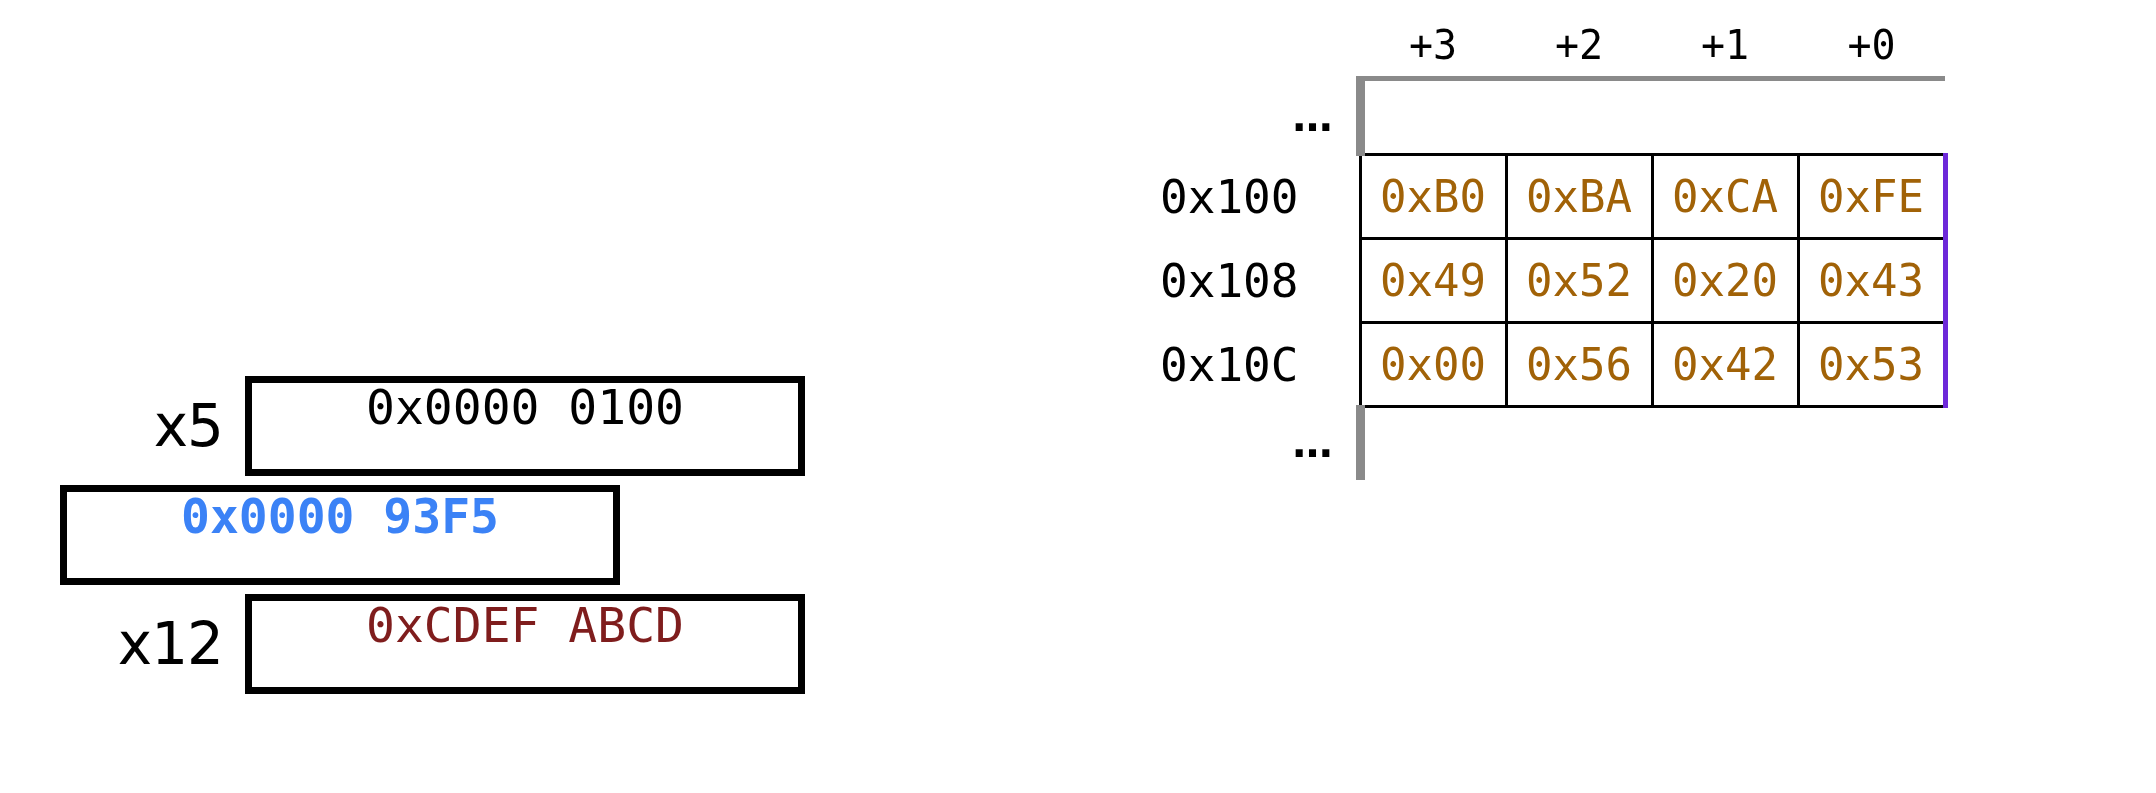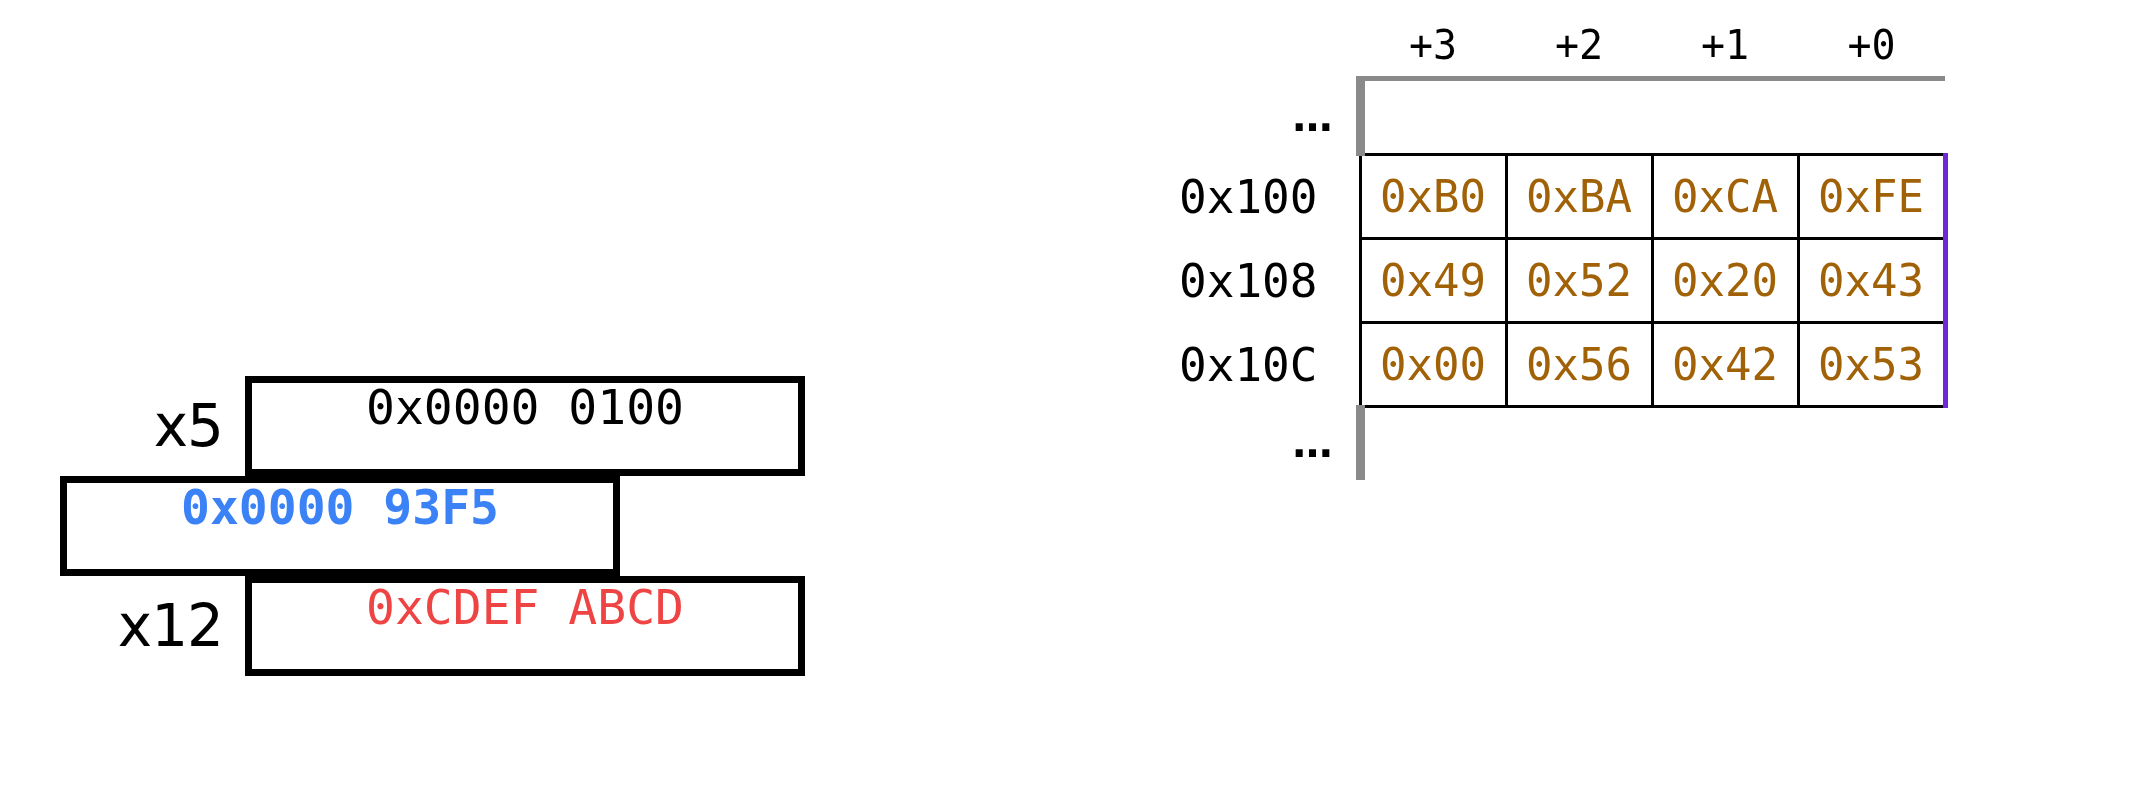--- a/index.html
+++ b/index.html
@@ -15,20 +15,21 @@
     position: relative;
   }
 
   
   #register-file {
     position: absolute;
     left: 60px;
     top: 376px;
     display: flex;
     flex-direction: column;
+    gap: 9px;
   }
   .reg-row {
     display: flex;
     align-items: center;
     height: 100px;
   }
   .reg-label {
     width: 185px;
     text-align: right;
     padding-right: 22px;
@@ -51,21 +52,21 @@
   }
   .reg-value {
     font-family: "DejaVu Sans Mono", monospace;
     font-size: 48px;
     line-height: 1;
     letter-spacing: 0px;
     white-space: pre;
   }
   .val-black     { color: #000000; font-weight: normal; }
   .val-highlight { color: #3b82f6; font-weight: bold; }
-  .val-navy      { color: #ef4444; font-weight: normal; }
+  .val-navy      { color: #7f1d1d; font-weight: normal; }
 
   
   #memory-panel {
     position: absolute;
     left: 1160px;
     top: 14px;
   }
   #memory-table {
     border-collapse: collapse;
     border-spacing: 0;
@@ -87,21 +88,21 @@
     border: none;
   }
   .addr-head {
     width: 200px;
     height: 62px;
     border: none;
   }
 
   .addr-cell {
     width: 200px;
-    text-align: center;
+    text-align: left;
     padding-right: 22px !important;
     box-sizing: border-box;
     vertical-align: middle;
     font-family: "DejaVu Sans Mono", monospace;
     font-size: 46px;
     color: #000000;
     border: none;
     white-space: nowrap;
   }
 

